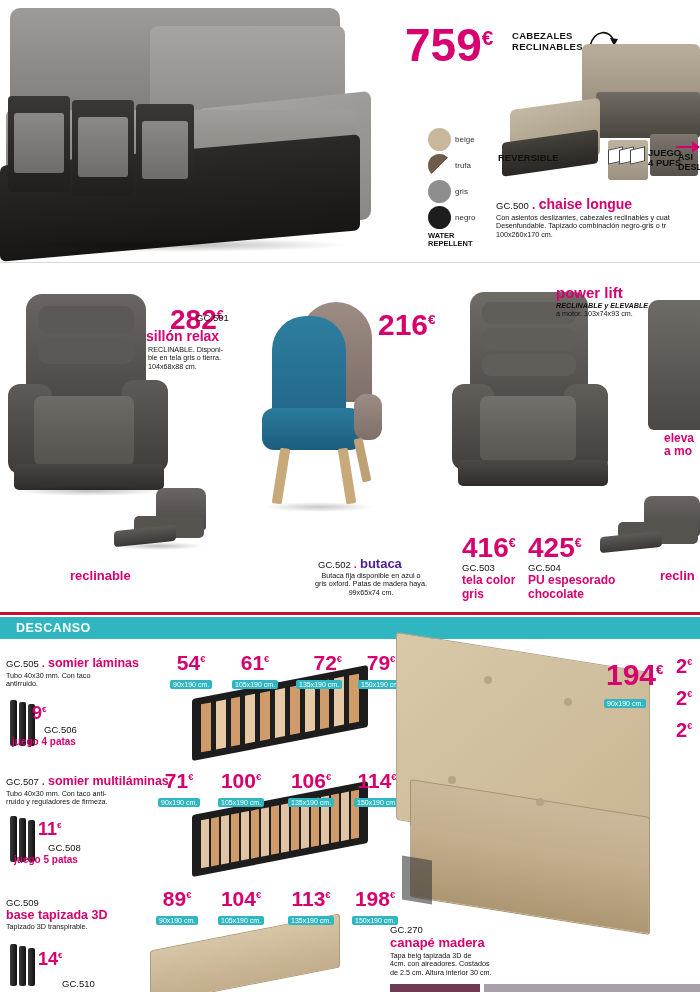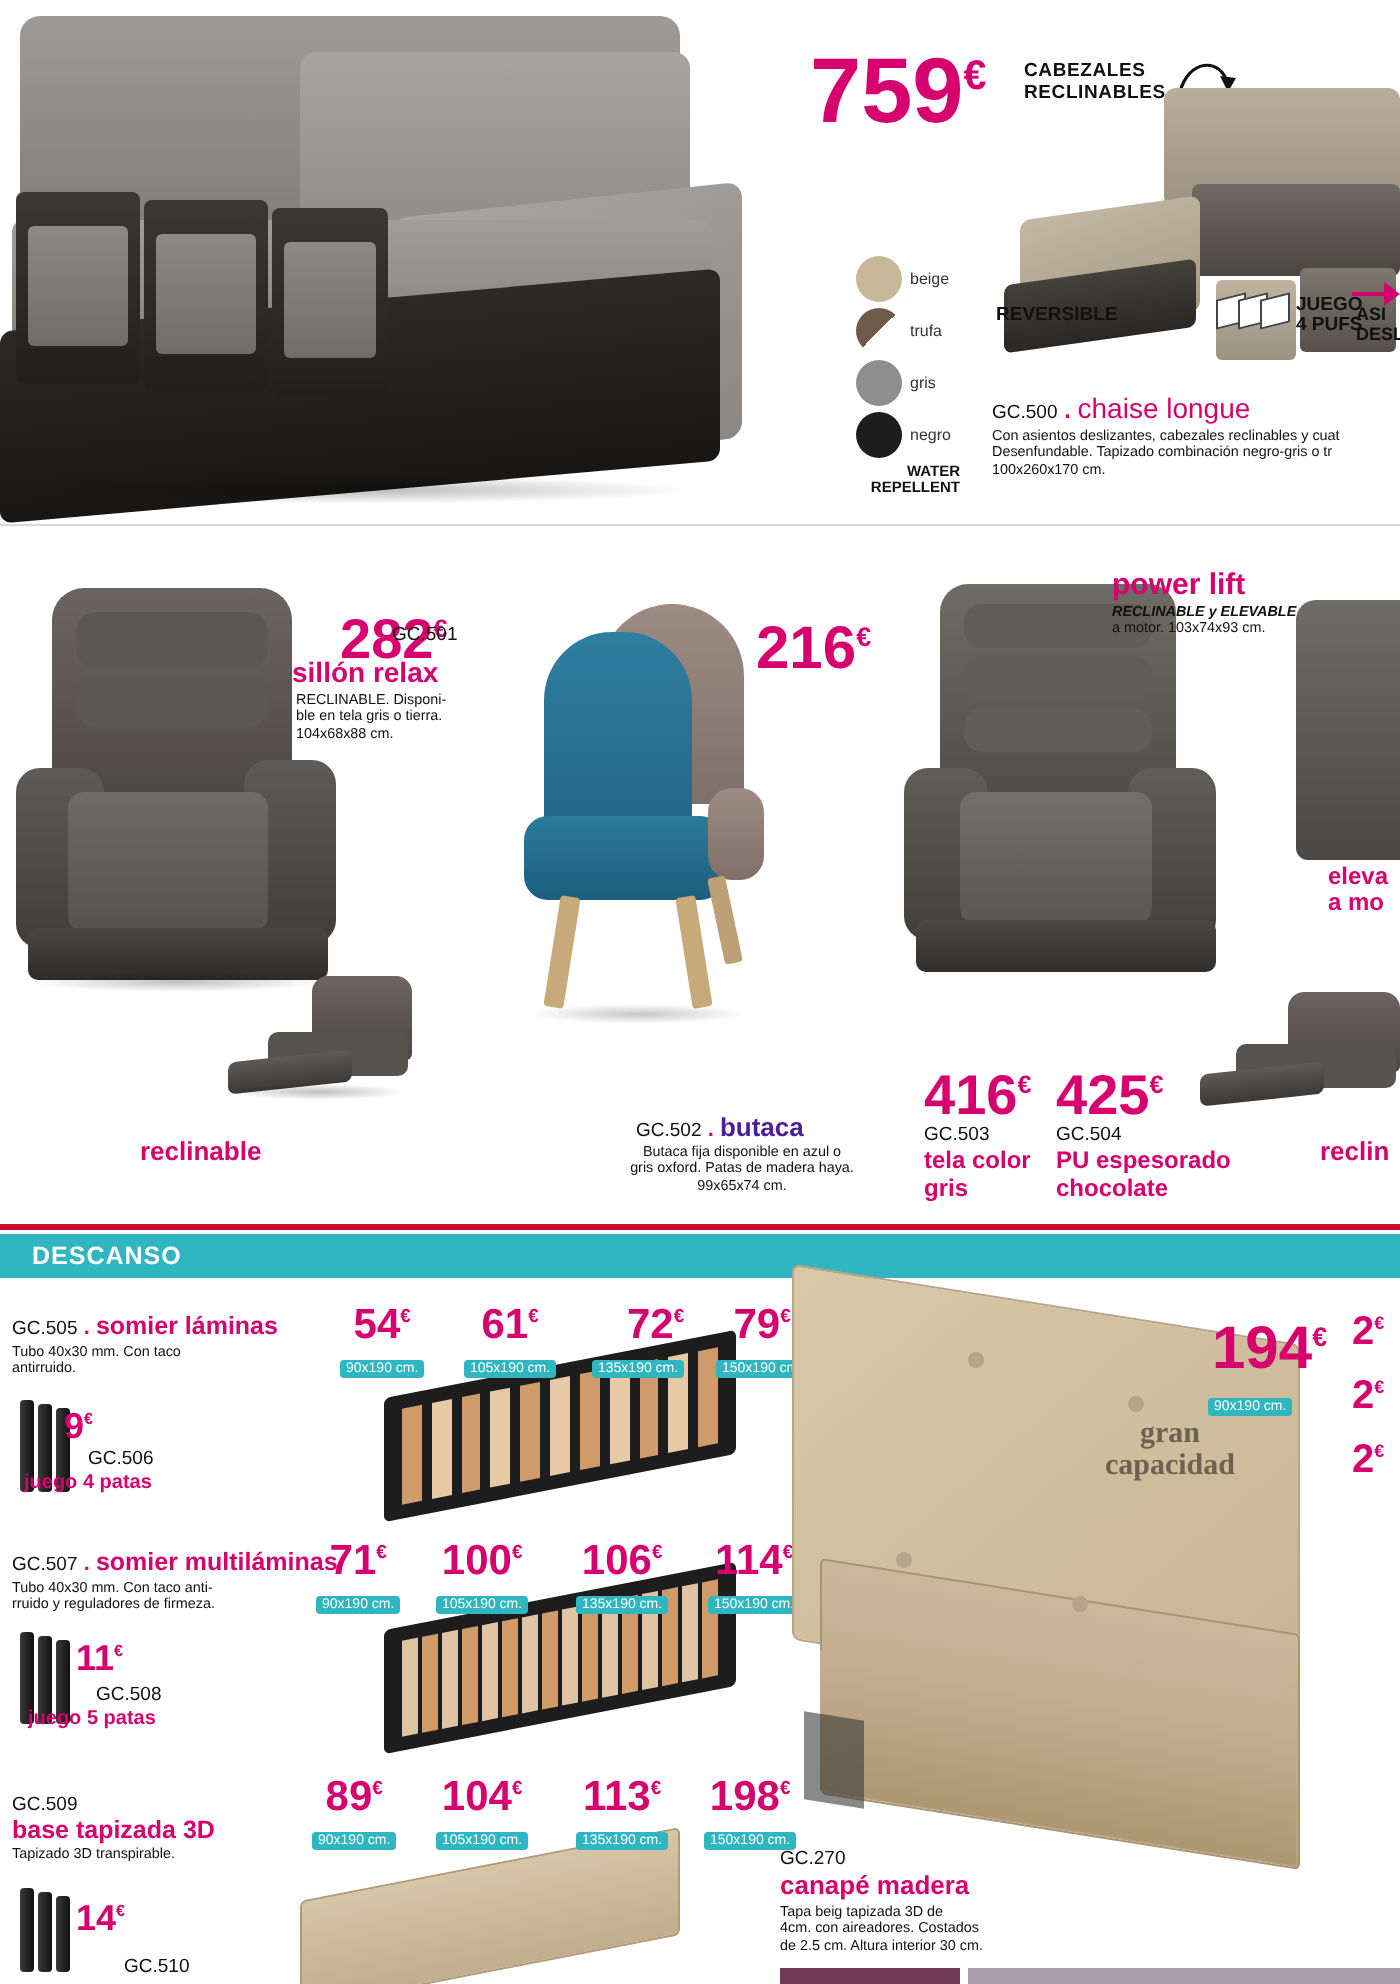--- a/index.html
+++ b/index.html
@@ -142,42 +142,42 @@
       <span class="sw-label">trufa</span>
     </div>
     <div class="sw-row">
       <span class="swatch" style="background:#8e8e8e"></span>
       <span class="sw-label">gris</span>
     </div>
     <div class="sw-row">
       <span class="swatch" style="background:#1d1d1d"></span>
       <span class="sw-label">negro</span>
     </div>
-    <div style="font-size:7.5px;font-weight:bold;text-align:right;width:52px;margin-top:3px;line-height:1.1;">
+    <div style="font-size:7.5px;font-weight:bold;text-align:left;width:52px;margin-top:3px;line-height:1.1;">
       <div>WATER</div>
       <div>REPELLENT</div>
     </div>
   </div>
 
   <div class="abs" style="left:498px;top:152px;font-size:9.5px;font-weight:bold;">
     <span>REVERSIBLE</span>
   </div>
   <div class="abs" style="left:608px;top:148px;">
     <span class="pufbox"></span><span class="pufbox"></span><span class="pufbox"></span>
   </div>
   <div class="abs" style="left:648px;top:148px;font-size:9.5px;font-weight:bold;line-height:1.1;">
     <div>JUEGO</div>
     <div>4 PUFS</div>
   </div>
 
   <div class="abs" style="left:496px;top:196px;">
     <div style="font-size:12px;">
       <span class="code">GC.500</span>
       <span style="color:#d6006e;font-weight:bold;"> . </span>
-      <span style="color:#d6006e;font-weight:normal;font-size:14px;">chaise longue</span>
+      <span style="color:#d6006e;font-weight:bold;font-size:14px;">chaise longue</span>
     </div>
     <div class="tiny" style="margin-top:2px;width:204px;">
       <div>Con asientos deslizantes, cabezales reclinables y cuat</div>
       <div>Desenfundable. Tapizado combinación negro-gris o tr</div>
       <div>100x260x170 cm.</div>
     </div>
   </div>
 
   <div class="divider" style="left:0;top:262px;width:700px;height:1px;"></div>
 
@@ -451,24 +451,20 @@
   <div class="abs" style="left:388px;top:648px;width:290px;height:280px;">
     <div class="canape-lid" style="left:8px;top:4px;width:252px;height:186px;transform:skewY(9deg);border-radius:4px;"></div>
     <div class="canape-box" style="left:22px;top:150px;width:238px;height:116px;transform:skewY(9deg);border-radius:3px;"></div>
     <div style="position:absolute;left:22px;top:196px;width:238px;height:70px;background:linear-gradient(180deg,#c6b091,#ad9672);transform:skewY(9deg);"></div>
     <div style="position:absolute;left:96px;top:28px;width:8px;height:8px;border-radius:50%;background:#b7a488;"></div>
     <div style="position:absolute;left:176px;top:50px;width:8px;height:8px;border-radius:50%;background:#b7a488;"></div>
     <div style="position:absolute;left:60px;top:128px;width:8px;height:8px;border-radius:50%;background:#b7a488;"></div>
     <div style="position:absolute;left:148px;top:150px;width:8px;height:8px;border-radius:50%;background:#b7a488;"></div>
     <div style="position:absolute;left:14px;top:210px;width:30px;height:44px;background:#3a3a3a;opacity:.6;transform:skewY(9deg);"></div>
   </div>
-  <div class="abs grancap" style="left:520px;top:710px;width:130px;">
-    <div>gran</div>
-    <div>capacidad</div>
-  </div>
 
   <div class="abs price" style="left:606px;top:660px;font-size:30px;">
     <span>194</span><span class="eur">€</span>
   </div>
   <div class="abs" style="left:604px;top:692px;">
     <span class="dim">90x190 cm.</span>
   </div>
 
   <div class="abs price" style="left:676px;top:656px;font-size:20px;">
     <span>2</span><span class="eur">€</span>

